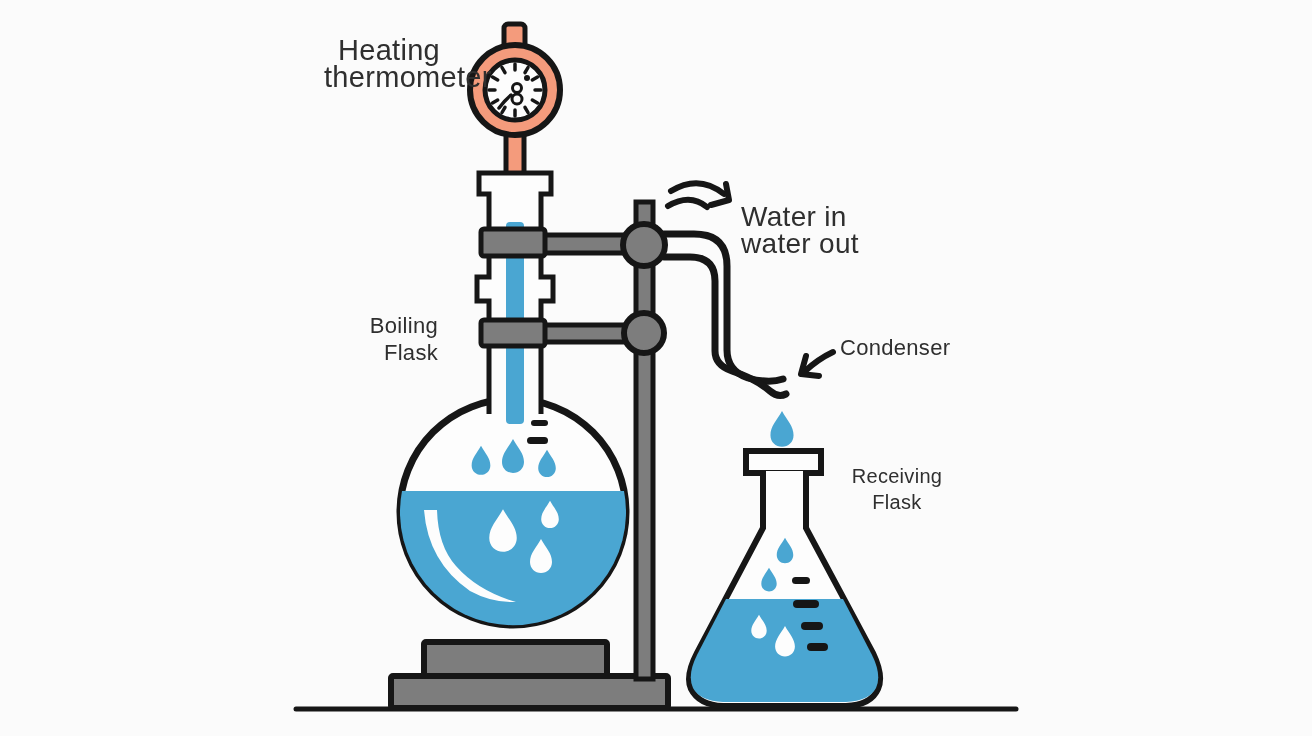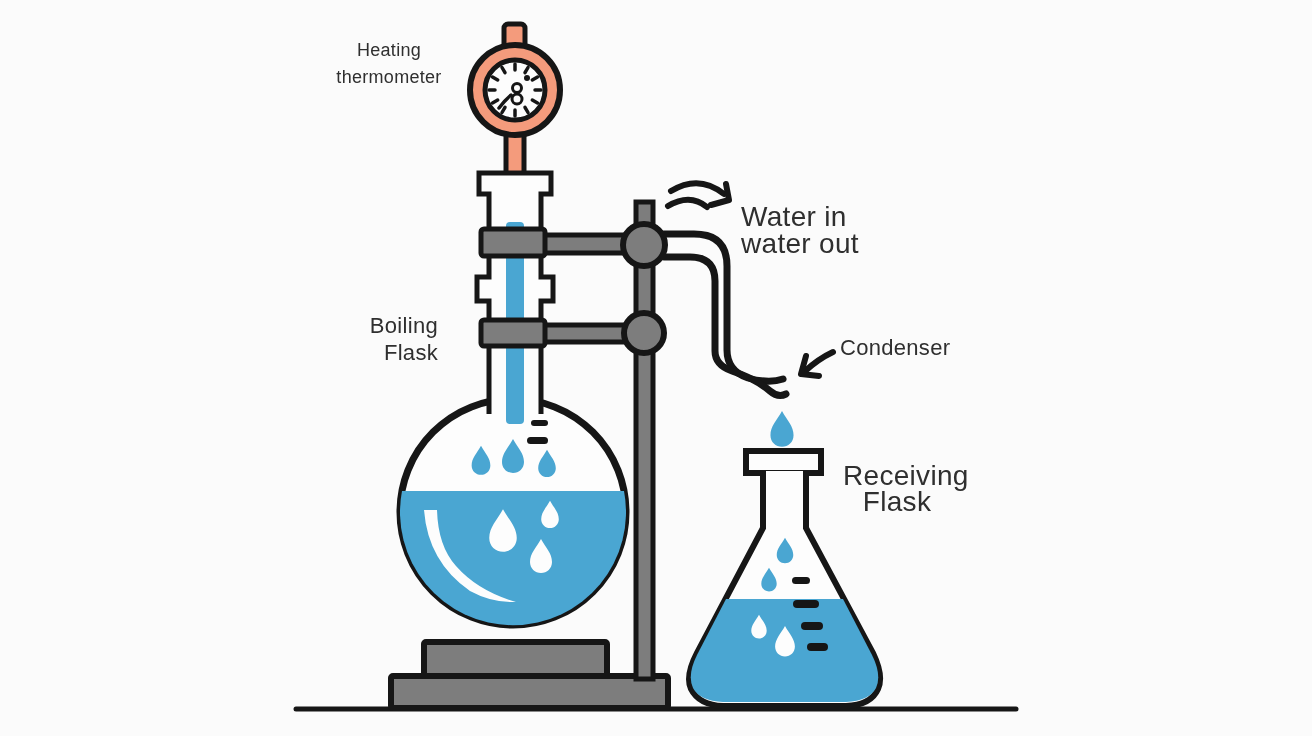--- a/index.html
+++ b/index.html
@@ -133,35 +133,35 @@
       <use href="#drop" transform="translate(769,581) scale(0.7)" class="fb"></use>
       <use href="#drop" transform="translate(759,628) scale(0.7)" fill="#FDFDFD"></use>
       <use href="#drop" transform="translate(785,643) scale(0.9)" fill="#FDFDFD"></use>
       <rect x="792" y="577" width="18" height="7" rx="3.5" class="fo"></rect>
       <rect x="793" y="600" width="26" height="8" rx="4" class="fo"></rect>
       <rect x="801" y="622" width="22" height="8" rx="4" class="fo"></rect>
       <rect x="807" y="643" width="21" height="8" rx="4" class="fo"></rect>
     </g>
   </svg>
 
-  <div class="label" style="left:324px;top:37px;width:130px;text-align:center;font-size:18px;line-height:27px;">
+  <div class="label" style="left:324px;top:37px;width:130px;text-align:center;font-size:29px;line-height:27px;">
     <div>Heating</div>
     <div>thermometer</div>
   </div>
 
   <div class="label" style="left:741px;top:203px;text-align:left;font-size:28px;line-height:27px;">
     <div>Water in</div>
     <div>water out</div>
   </div>
 
   <div class="label" style="left:328px;top:312px;width:110px;text-align:right;font-size:22px;line-height:27px;">
     <div>Boiling</div>
     <div>Flask</div>
   </div>
 
   <div class="label" style="left:840px;top:335px;font-size:22px;line-height:26px;">Condenser</div>
 
-  <div class="label" style="left:843px;top:463px;width:108px;text-align:center;font-size:28px;line-height:26px;">
+  <div class="label" style="left:843px;top:463px;width:108px;text-align:center;font-size:20px;line-height:26px;">
     <div>Receiving</div>
     <div>Flask</div>
   </div>
 
 </div>
 
 </body></html>

